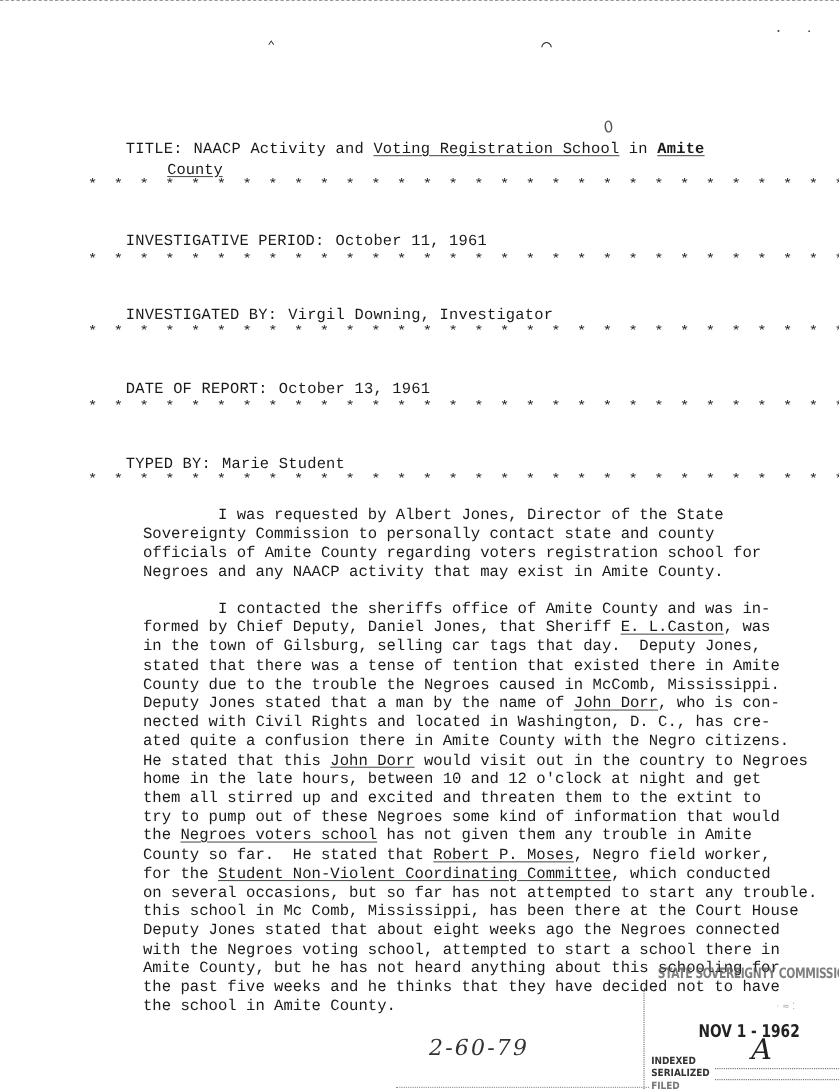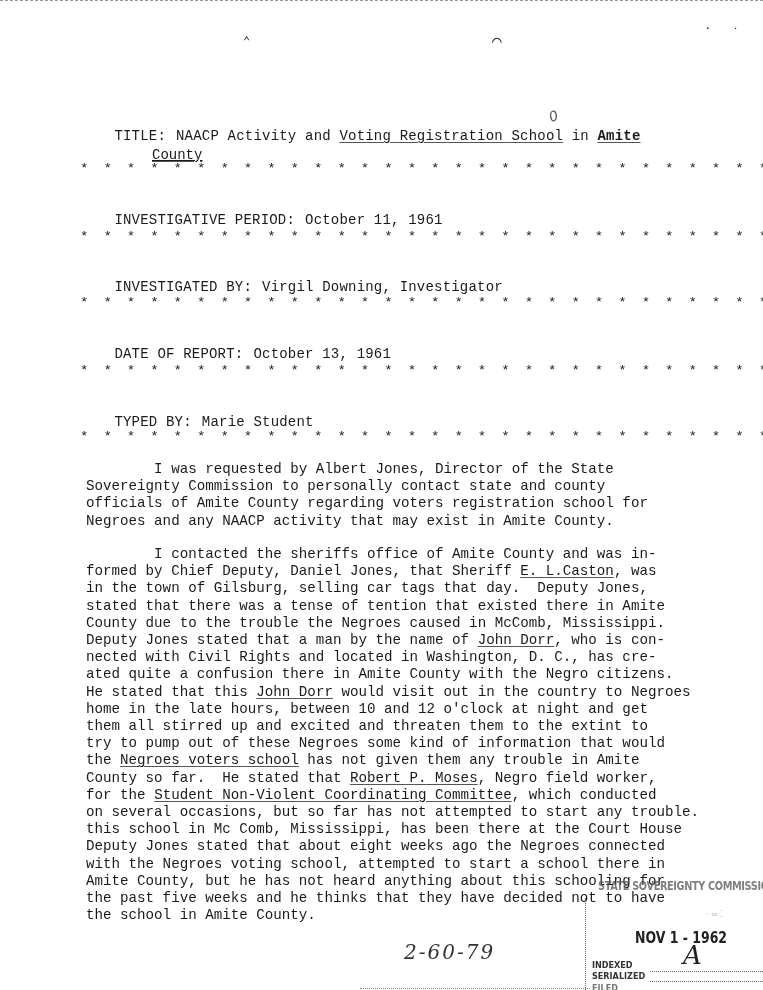--- a/index.html
+++ b/index.html
@@ -38,21 +38,20 @@
       font-size: 14px;
       letter-spacing: 0.2px;
       white-space: pre;
     }
     .field .value { margin-left: 10px; }
     .title-cont {
       position: absolute;
       left: 152px;
       top: 147px;
       font-size: 14px;
-      text-decoration: underline;
     }
     .stars {
       position: absolute;
       left: 80px;
       font-size: 14px;
       letter-spacing: 3.3px;
       white-space: pre;
       color: #222;
       transform: scaleY(0.9);
     }
@@ -60,35 +59,36 @@
       position: absolute;
       left: 86px;
       width: 660px;
       font-size: 14.2px;
       line-height: 17.2px;
       margin: 0;
     }
     .para .ln {
       display: block;
       white-space: pre;
+      margin-left: 44px;
     }
     .mark {
       font-family: "DejaVu Sans", sans-serif;
       font-size: 11px;
       color: #555;
       font-style: italic;
     }
     .u {
       text-decoration: underline;
       text-decoration-color: #555;
       text-underline-offset: 2px;
     }
     .hand-number {
       position: absolute;
-      left: 404px;
+      left: 390px;
       top: 940px;
       font-family: "DejaVu Serif", serif;
       font-style: italic;
       font-size: 20px;
       color: #333;
       letter-spacing: 2px;
     }
     .stamp-box {
       position: absolute;
       left: 585px;

